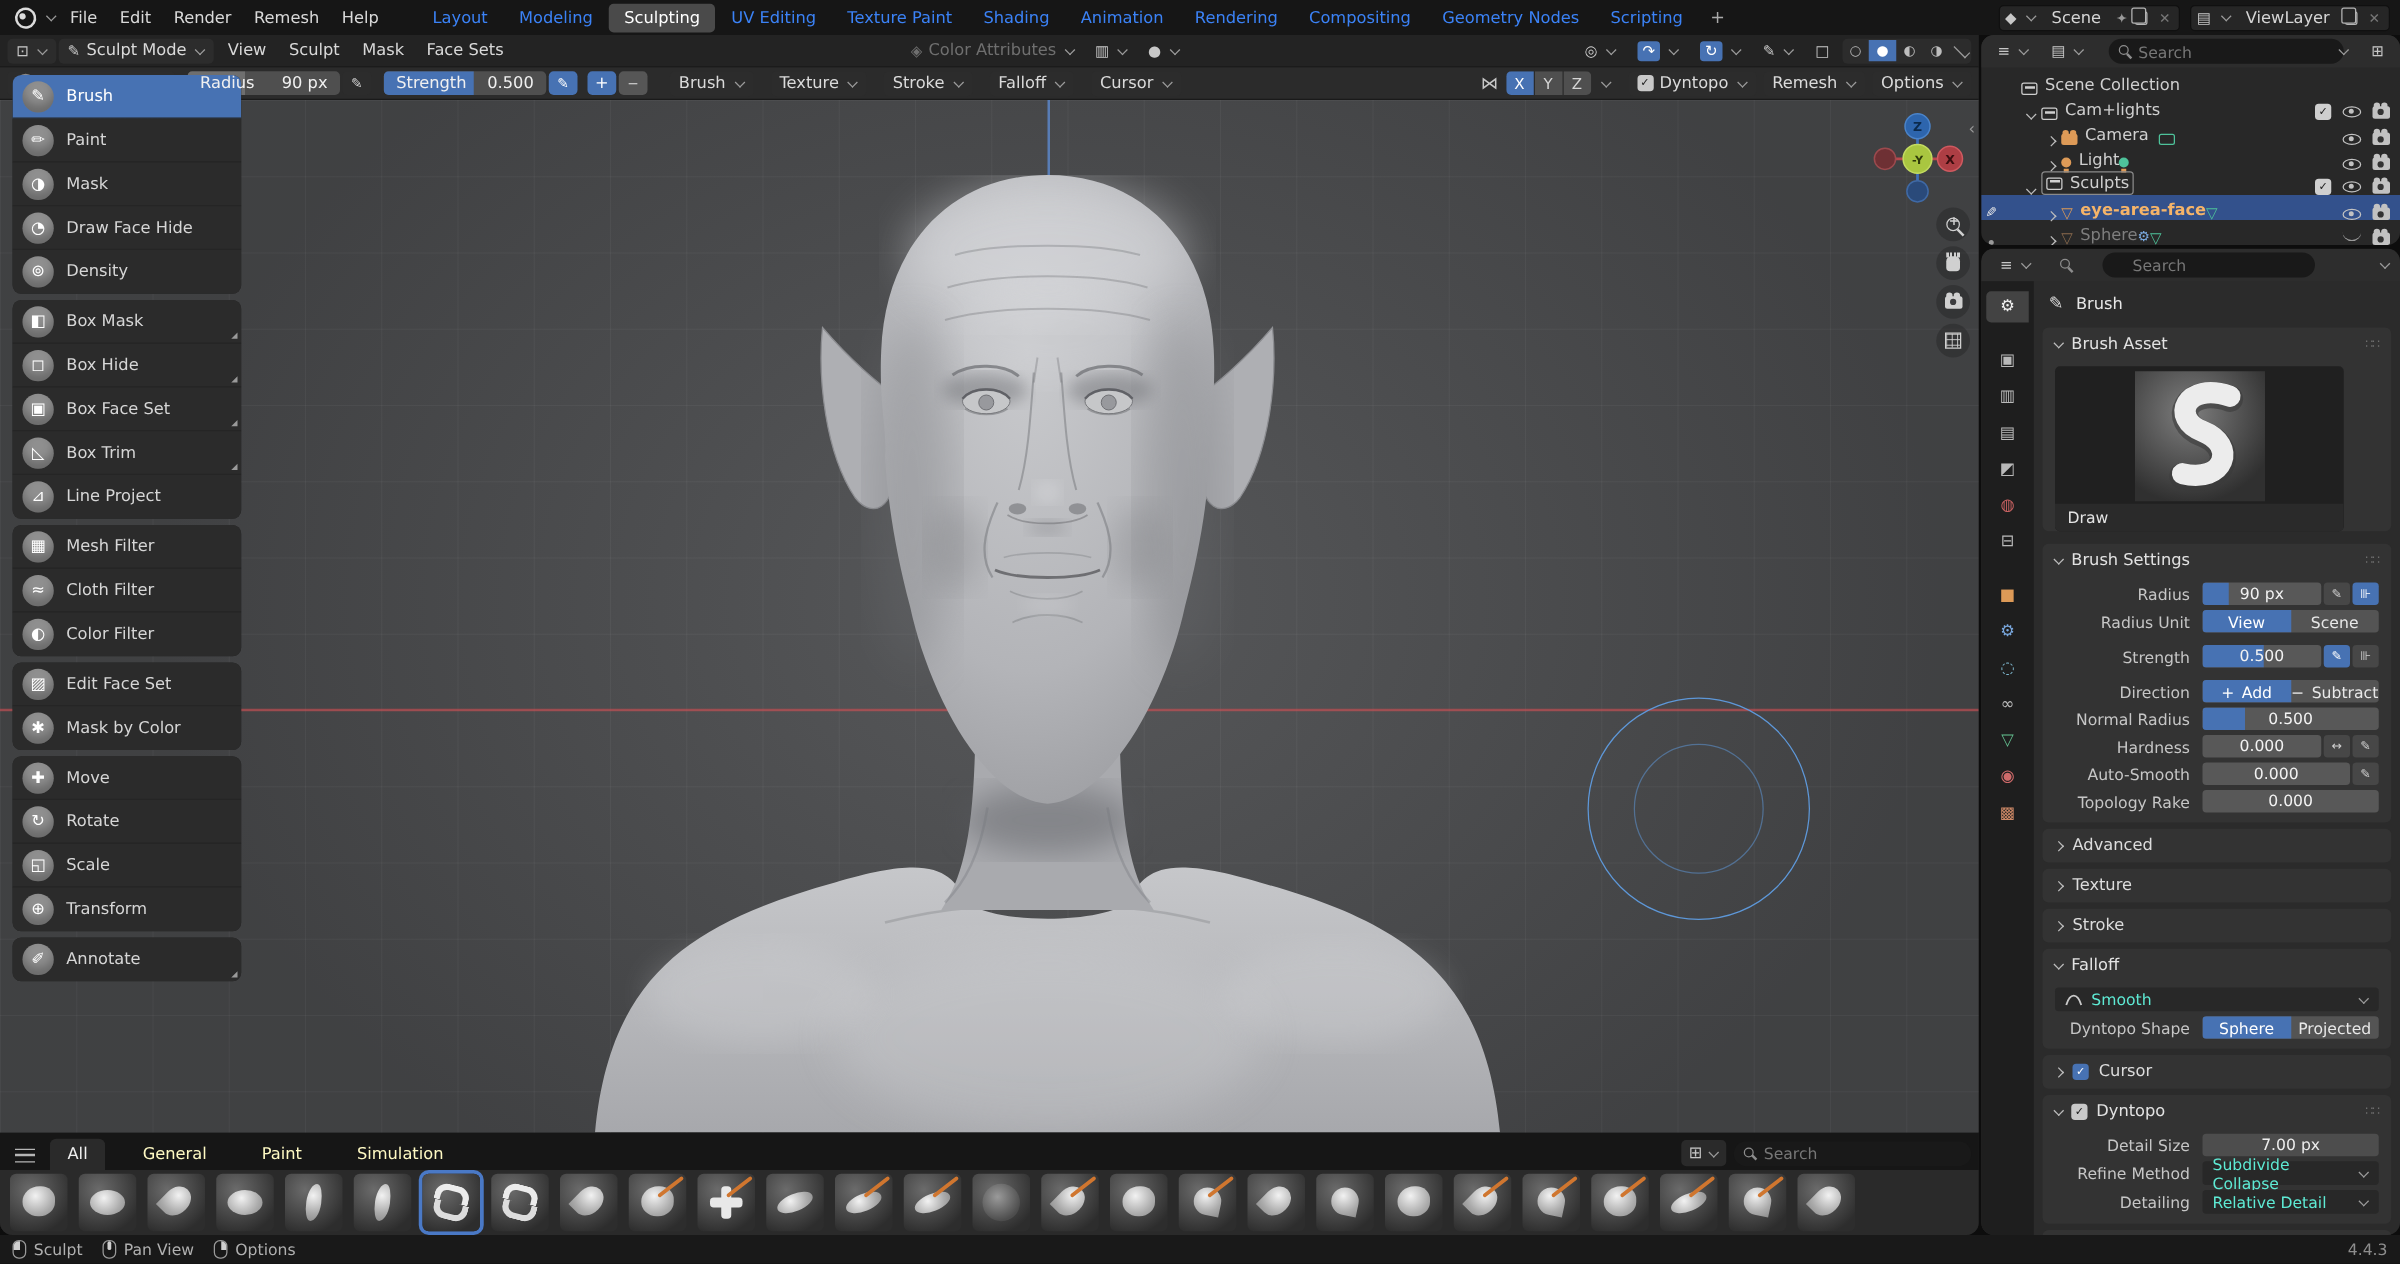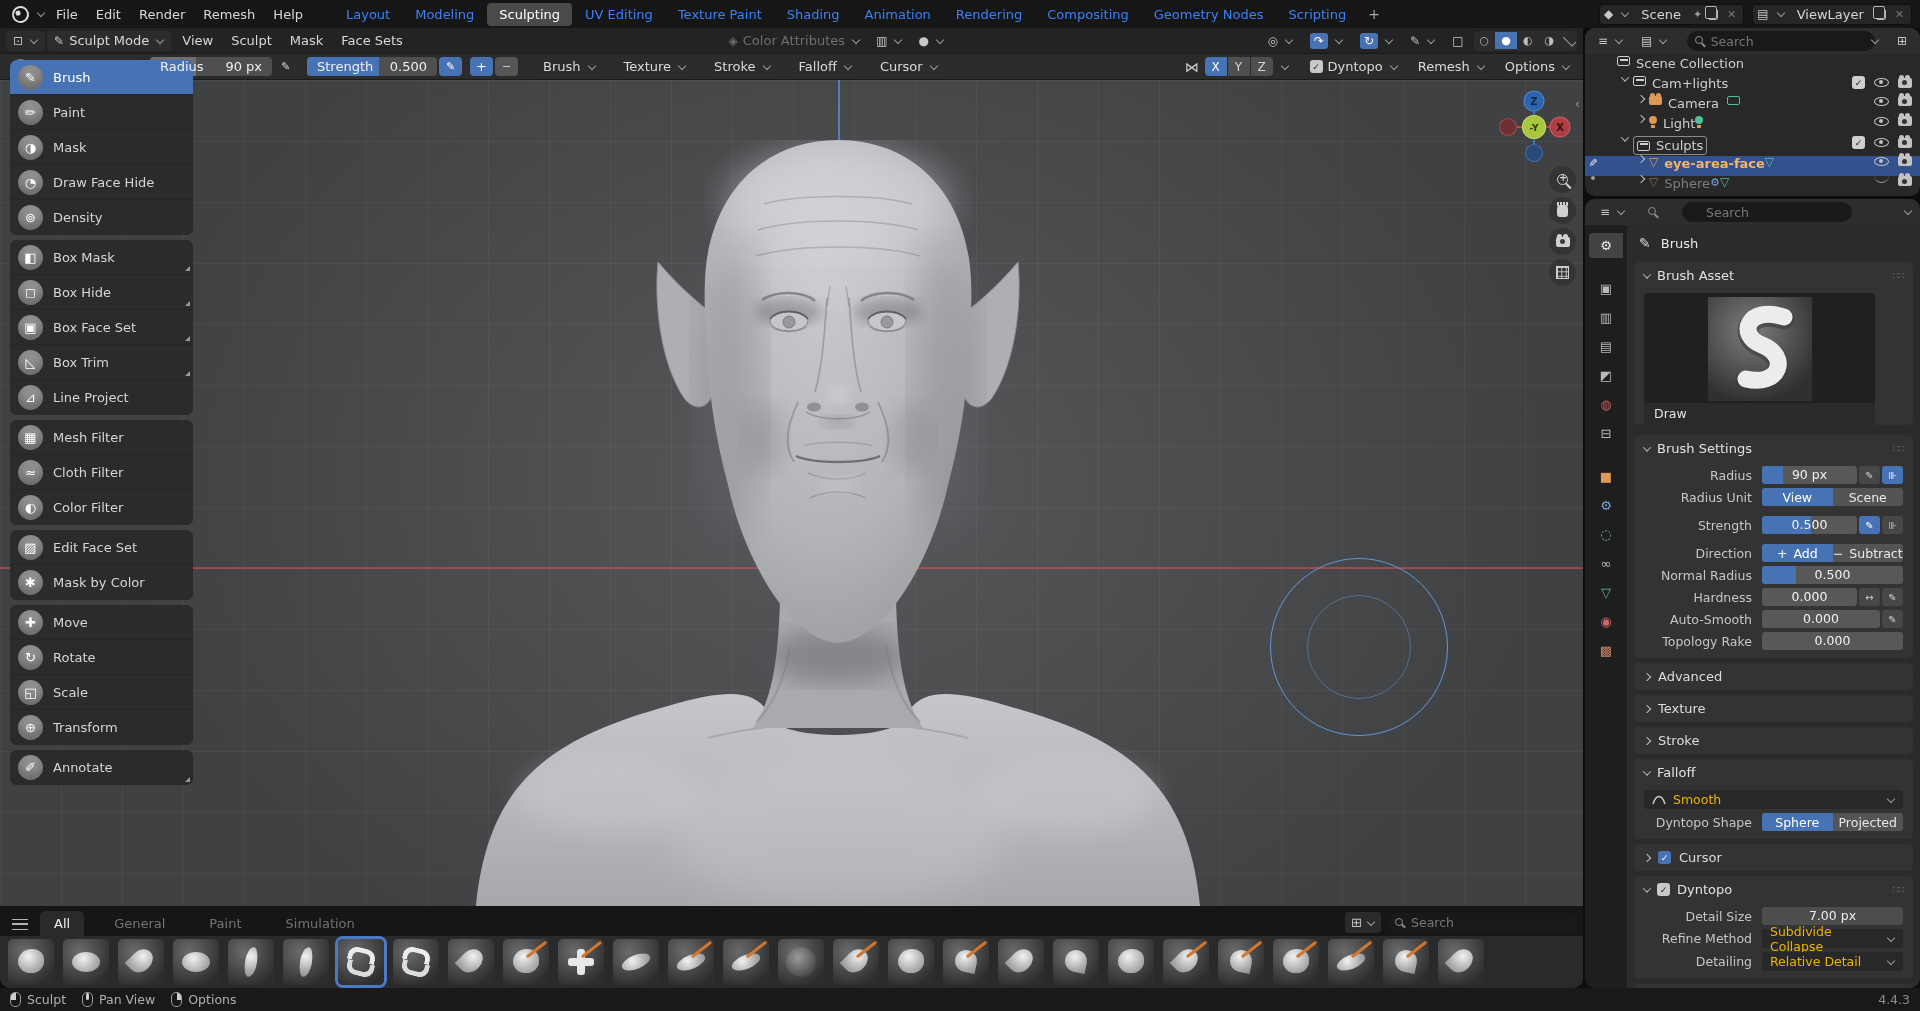--- a/index.html
+++ b/index.html
@@ -83,21 +83,21 @@
   .tb-label{color:#d6d6d6;font-size:13px;white-space:nowrap}
   .tb-item.more::after{content:'';position:absolute;right:3px;bottom:3px;border-left:5px solid transparent;border-bottom:5px solid #9a9a9a}
   
   #outliner{position:absolute;left:1585px;top:28px;width:335px;height:168px;background:#282828;border-radius:10px;overflow:hidden}
   .ol-header{height:26px;background:#2d2d2d;display:flex;align-items:center;padding:0 6px;gap:4px}
   .searchwrap{position:relative;flex:1;display:flex}
   .searchwrap .s-mag{position:absolute;left:8px;top:5px;width:8px;height:8px;border:1.4px solid #8d8d8d;border-radius:50%}
   .searchwrap .s-mag::after{content:'';position:absolute;width:5px;height:1.5px;background:#8d8d8d;transform:rotate(45deg);bottom:-2px;right:-4px}
   .search{flex:1;height:20px;background:#191919;border:none;border-radius:10px;color:#bdbdbd;padding:0 8px 0 24px;font-size:12.5px;outline:none}
   .search::placeholder{color:#777}
-  .orow{height:20px;display:flex;align-items:flex-start;position:relative;padding-right:8px}
+  .orow{height:20px;display:flex;align-items:flex-end;position:relative;padding-right:8px}
   .orow.sel{background:#33518c}
   .orow .olabel{margin-left:6px;color:#cfcfcf;white-space:nowrap}
   .orow.sel .olabel{color:#f5b469;font-weight:bold}
   .orow.dim .olabel{color:#7e7e7e}
   .omark{width:16px;display:flex;justify-content:center;flex:none}
   .odot{width:4px;height:4px;border-radius:50%;background:#9a9a9a}
   .i-dropper{color:#e8e8e8;font-size:11px;transform:rotate(90deg)}
   .otoggles{margin-left:auto;display:flex;gap:9px;align-items:center}
   .oi{flex:none;display:inline-flex;align-items:center;justify-content:center}
   .oi-col{width:13px;height:10px;border:1.5px solid #cfcfcf;border-radius:2px;position:relative}
@@ -139,33 +139,33 @@
   .pfield{flex:1;display:flex;align-items:center;gap:2px}
   .pslider{flex:1;position:relative;height:18px;background:#585858;border-radius:3px;overflow:hidden;text-align:center;line-height:18px;color:#f2f2f2;font-size:12.5px}
   .pslider .fill{position:absolute;left:0;top:0;bottom:0;background:#4772b3}
   .pslider span{position:relative;z-index:1}
   .pbtn{width:21px;height:18px;background:#474747;border-radius:3px;display:flex;align-items:center;justify-content:center;color:#cfcfcf;font-size:10px;flex:none}
   .pbtn.blue{background:#4772b3;color:#fff}
   .seg{flex:1;display:flex;background:#545454;border-radius:3px;overflow:hidden;height:18px}
   .seg>div{flex:1;display:flex;align-items:center;justify-content:center;color:#e8e8e8;font-size:12.5px;gap:6px}
   .seg>div.on{background:#4772b3;color:#fff}
   .numfield{flex:1;height:18px;background:#4d4d4d;border-radius:3px;text-align:center;line-height:18px;color:#ededed;font-size:12.5px}
-  .ddwide{flex:1;height:19px;background:#282828;border-radius:3px;display:flex;align-items:center;padding:0 8px;gap:7px;color:#eab308;font-size:12.5px}
+  .ddwide{flex:1;height:19px;background:#282828;border-radius:3px;display:flex;align-items:center;padding:0 8px;gap:7px;color:#5eead4;font-size:12.5px}
   .ddwide .cv{margin-left:auto}
   .cpanel{background:#333;border-radius:5px;margin:5px 7px;display:flex;align-items:center;gap:8px;padding:6px 10px;color:#dcdcdc}
   .preview{background:#202020;border-radius:4px;margin:4px 10px 10px;position:relative;height:132px;overflow:hidden}
   .preview .pimg{position:absolute;left:50%;top:4px;transform:translateX(-50%);width:104px;height:104px;background:radial-gradient(circle at 42% 32%,#7e7e7e,#303030 78%)}
   .preview .pname{position:absolute;left:0;right:0;bottom:0;height:22px;background:#2a2a2a;color:#e4e4e4;padding:3px 10px;font-size:12.5px}
   .curve-ico{width:14px;height:11px;flex:none}
   
   .shelf{flex:none;height:82px;background:#1b1b1b;display:flex;flex-direction:column}
   .shelf-top{height:30px;display:flex;align-items:flex-end;padding:0 6px;background:#161616;gap:2px}
   .burger{width:16px;height:11px;border-top:1.6px solid #b5b5b5;border-bottom:1.6px solid #b5b5b5;position:relative;margin:0 10px 6px 6px}
   .burger::after{content:'';position:absolute;left:0;right:0;top:3.4px;height:1.6px;background:#b5b5b5}
-  .sh-tab{padding:5px 14px;color:#737373;border-radius:5px 5px 0 0}
+  .sh-tab{padding:5px 14px;color:#fef9c3;border-radius:5px 5px 0 0}
   .sh-tab.active{background:#2a2a2a;color:#f0f0f0}
   .shelf-right{margin-left:auto;display:flex;align-items:center;gap:6px;margin-bottom:3px}
   .gridbtn{display:flex;align-items:center;background:#2a2a2a;border-radius:4px;height:21px;padding:0 6px;gap:3px;color:#c5c5c5}
   .shelf-body{flex:1;background:#2a2a2a;display:flex;align-items:center;gap:9px;padding:0 8px;overflow:hidden}
   .thumb{width:46px;height:46px;border-radius:5px;background:radial-gradient(circle at 35% 28%,#6b6b6b,#2d2d2d 80%);position:relative;flex:none;overflow:hidden}
   .thumb.sel{box-shadow:0 0 0 3px #4a79c6}
   .bl{position:absolute;inset:8px;background:radial-gradient(circle at 40% 32%,#f2f2f2,#ababab 65%,#8d8d8d)}
   .bl.blob{width:26px;height:24px;left:10px;top:10px;border-radius:55% 45% 50% 50%}
   .bl.dollop{width:28px;height:20px;left:9px;top:13px;border-radius:50%}
   .bl.drop{width:20px;height:26px;left:13px;top:9px;border-radius:50% 50% 55% 0;transform:rotate(45deg)}

